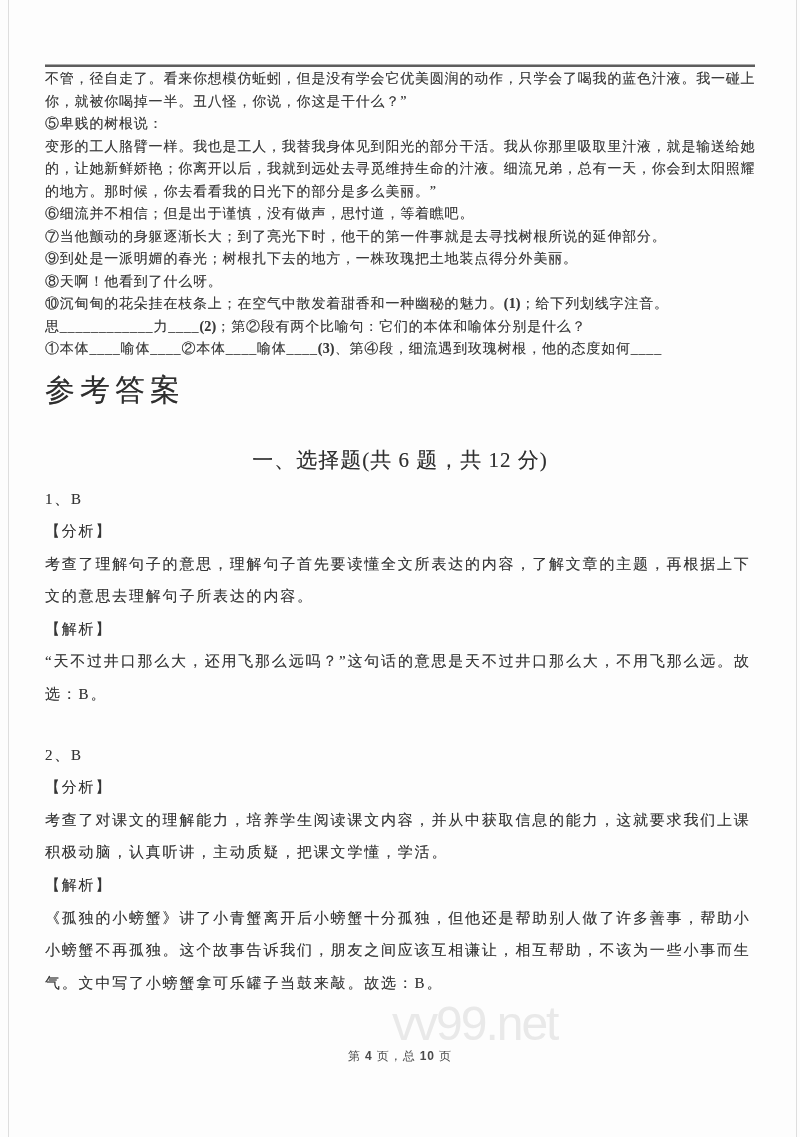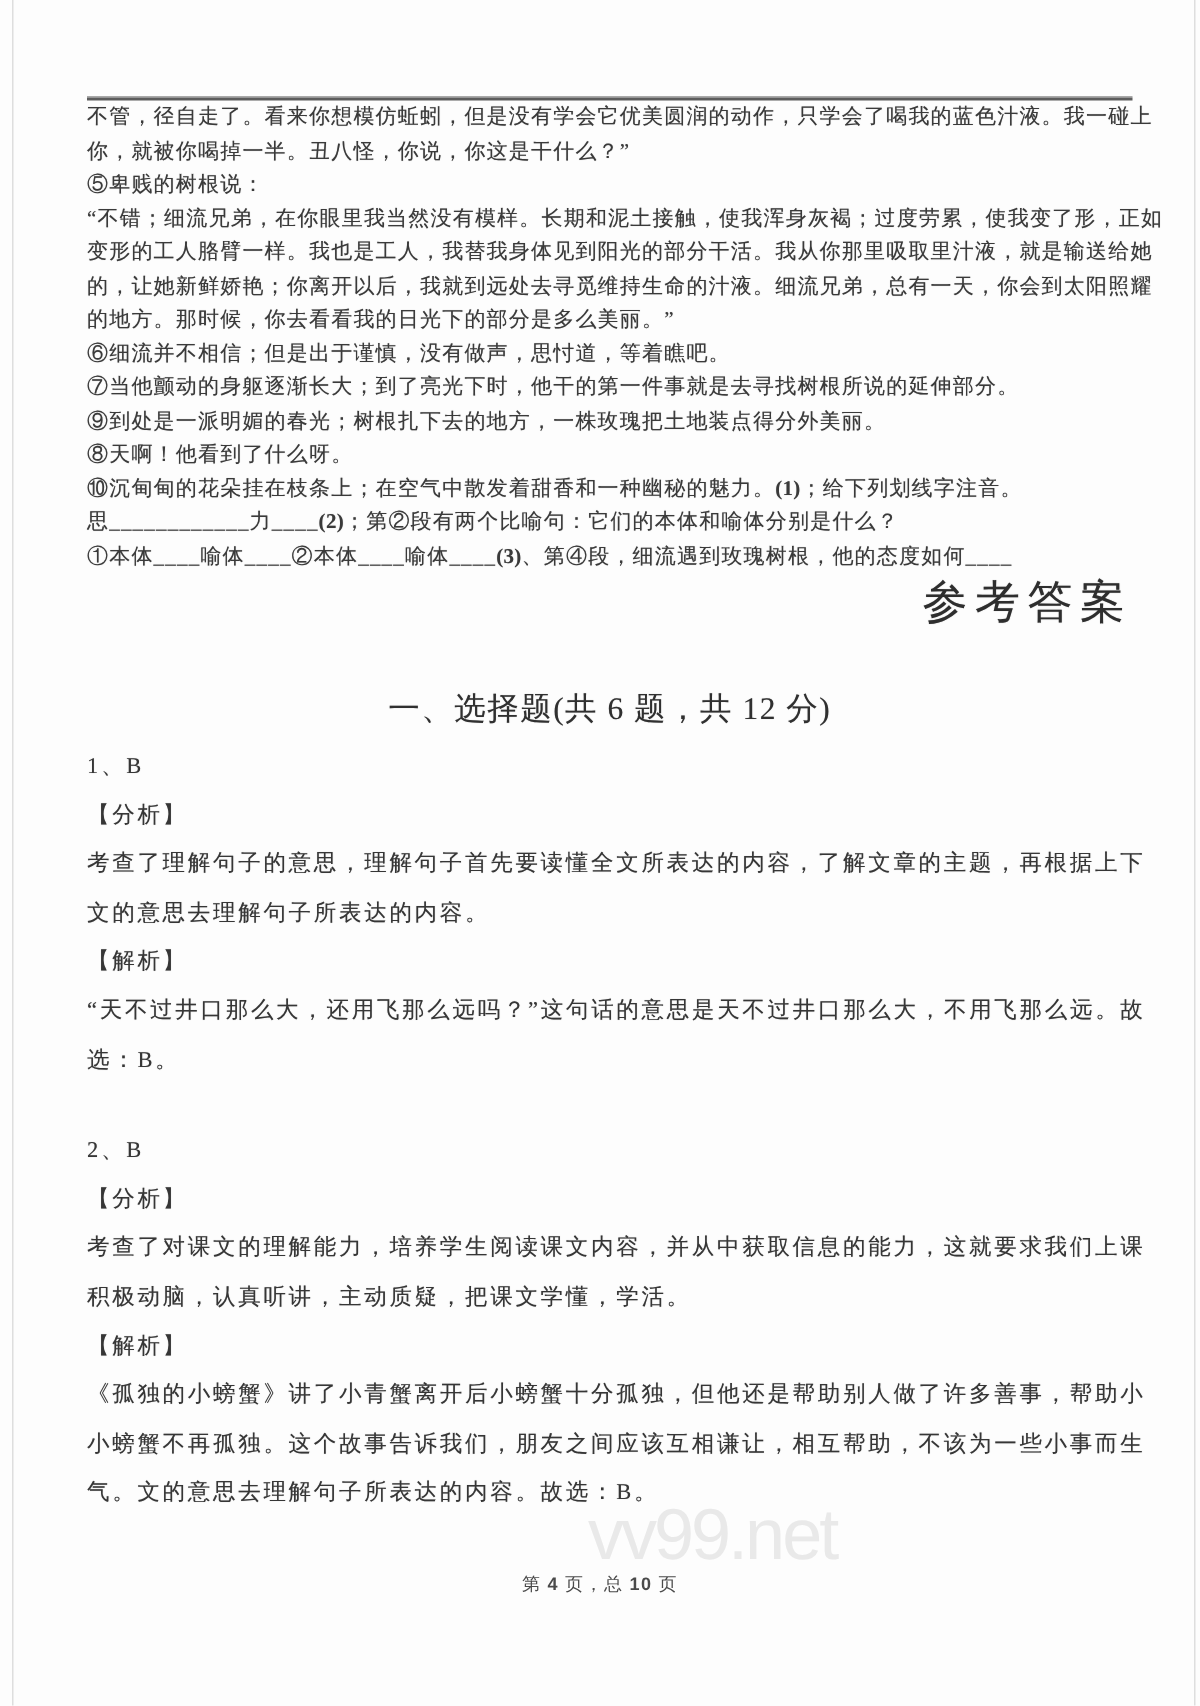--- a/index.html
+++ b/index.html
@@ -8,42 +8,43 @@
     position:relative;
     background:#fdfdfd;
     font-family:"Liberation Serif","DejaVu Serif",serif;
     color:#383838;
     overflow:hidden;
   }
   .scan-edge { position:absolute; top:0; bottom:0; width:1px; background:#dedede; z-index:0; }
   .scan-edge.left { left:8px; }
   .scan-edge.right { left:796px; }
 
-  .content { position:absolute; left:58px; right:45px; top:0; z-index:1; }
+  .content { position:absolute; left:45px; right:45px; top:0; z-index:1; }
 
   .header-rule {
     margin-top:64px;
     height:1px;
     border-top:1px solid #a9a9a9;
     border-bottom:2px solid #5d5d5d;
   }
 
   .passage {
     margin-top:1px;
     font-size:14px;
     line-height:22.5px;
     letter-spacing:0.8px;
     color:#3a3a3a;
     text-shadow:0 0 0.5px rgba(70,70,70,0.55);
   }
   .passage .p-line { white-space:nowrap; }
   .passage .q-bold { font-weight:bold; letter-spacing:0.2px; }
 
   .main-title {
-    text-align:right;
+    margin-top:10px;
+    text-align:left;
     font-size:30px;
     line-height:38px;
     letter-spacing:5px;
     color:#2e2e2e;
     text-shadow:0 0 0.6px rgba(60,60,60,0.5);
   }
 
   .section-heading {
     margin-top:38px;
     font-size:21px;
@@ -100,21 +101,20 @@
 <div class="watermark">vv99.net</div>
 
 <div class="content">
 
   <div class="header-rule"></div>
 
   <div class="passage">
     <div class="p-line">不管，径自走了。看来你想模仿蚯蚓，但是没有学会它优美圆润的动作，只学会了喝我的蓝色汁液。我一碰上</div>
     <div class="p-line">你，就被你喝掉一半。丑八怪，你说，你这是干什么？”</div>
     <div class="p-line">⑤卑贱的树根说：</div>
-    <div class="p-line">“不错；细流兄弟，在你眼里我当然没有模样。长期和泥土接触，使我浑身灰褐；过度劳累，使我变了形，正如</div>
     <div class="p-line">变形的工人胳臂一样。我也是工人，我替我身体见到阳光的部分干活。我从你那里吸取里汁液，就是输送给她</div>
     <div class="p-line">的，让她新鲜娇艳；你离开以后，我就到远处去寻觅维持生命的汁液。细流兄弟，总有一天，你会到太阳照耀</div>
     <div class="p-line">的地方。那时候，你去看看我的日光下的部分是多么美丽。”</div>
     <div class="p-line">⑥细流并不相信；但是出于谨慎，没有做声，思忖道，等着瞧吧。</div>
     <div class="p-line">⑦当他颤动的身躯逐渐长大；到了亮光下时，他干的第一件事就是去寻找树根所说的延伸部分。</div>
     <div class="p-line">⑨到处是一派明媚的春光；树根扎下去的地方，一株玫瑰把土地装点得分外美丽。</div>
     <div class="p-line">⑧天啊！他看到了什么呀。</div>
     <div class="p-line"><span>⑩沉甸甸的花朵挂在枝条上；在空气中散发着甜香和一种幽秘的魅力。</span><span class="q-bold">(1)</span><span>；给下列划线字注音。</span></div>
     <div class="p-line"><span>思____________力____</span><span class="q-bold">(2)</span><span>；第②段有两个比喻句：它们的本体和喻体分别是什么？</span></div>
     <div class="p-line"><span>①本体____喻体____②本体____喻体____</span><span class="q-bold">(3)</span><span>、第④段，细流遇到玫瑰树根，他的态度如何____</span></div>
@@ -135,18 +135,18 @@
   </div>
 
   <div class="answer-item second">
     <div class="ans-line">2、B</div>
     <div class="ans-line">【分析】</div>
     <div class="ans-line">考查了对课文的理解能力，培养学生阅读课文内容，并从中获取信息的能力，这就要求我们上课</div>
     <div class="ans-line">积极动脑，认真听讲，主动质疑，把课文学懂，学活。</div>
     <div class="ans-line">【解析】</div>
     <div class="ans-line">《孤独的小螃蟹》讲了小青蟹离开后小螃蟹十分孤独，但他还是帮助别人做了许多善事，帮助小</div>
     <div class="ans-line">小螃蟹不再孤独。这个故事告诉我们，朋友之间应该互相谦让，相互帮助，不该为一些小事而生</div>
-    <div class="ans-line">气。文的意思去理解句子所表达的内容。故选：B。</div>
+    <div class="ans-line">气。文中写了小螃蟹拿可乐罐子当鼓来敲。故选：B。</div>
   </div>
 
 </div>
 
 <div class="page-footer"><span>第 </span><span class="num">4</span><span> 页，总 </span><span class="num">10</span><span> 页</span></div>
 
 </body></html>

